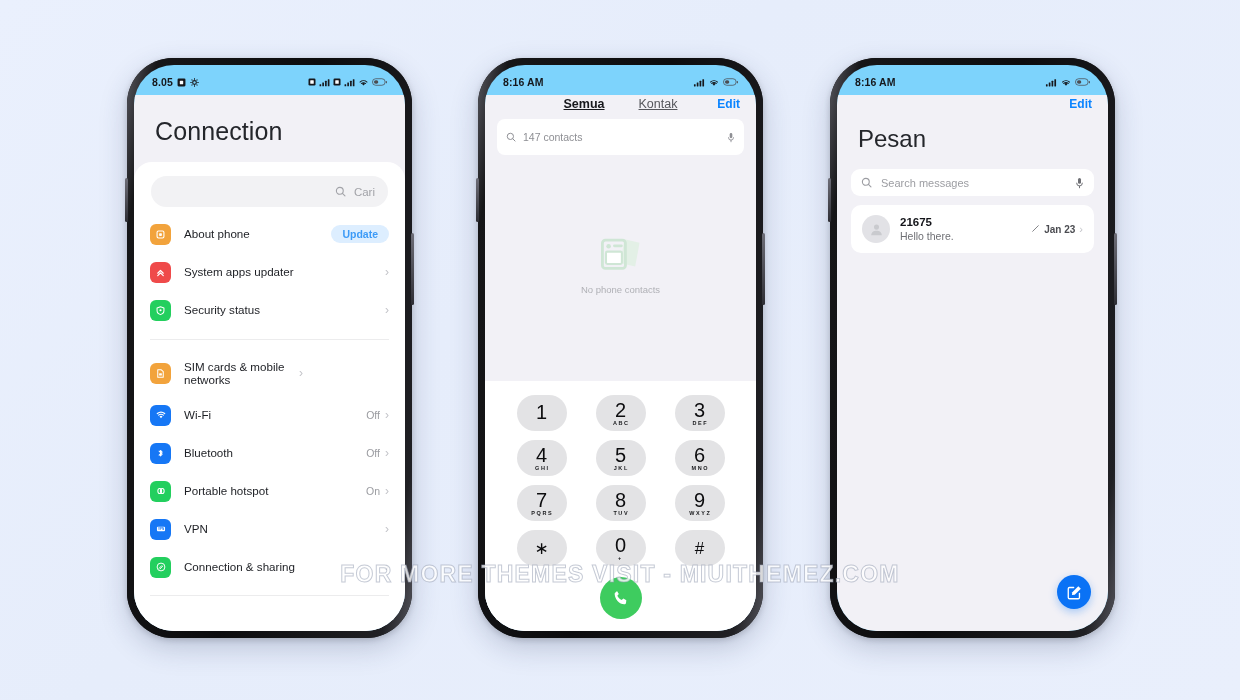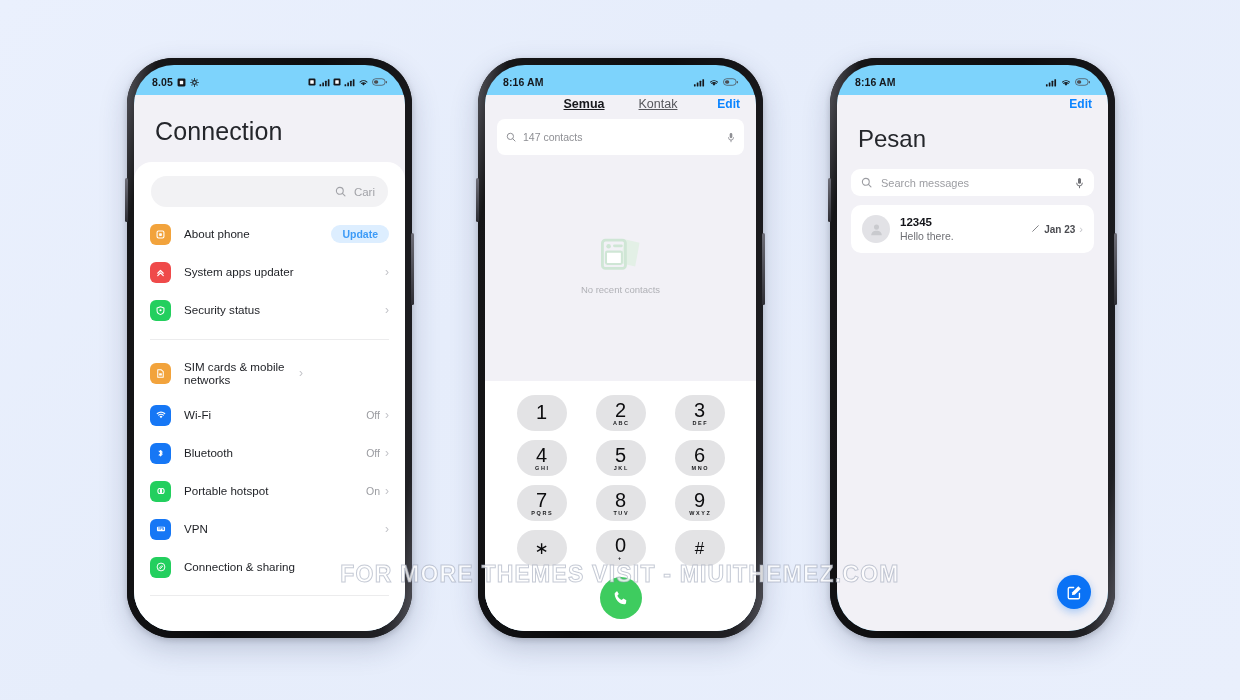--- a/index.html
+++ b/index.html
@@ -464,21 +464,21 @@
       </div>
 
       <div class="empty">
         <svg width="54" height="46" viewBox="0 0 60 52">
           <path d="M34 7 51 11 46 38 29 34Z" fill="#e3f0e6"></path>
           <rect x="9" y="8" width="26" height="32" rx="3.4" fill="none" stroke="#cfe6d5" stroke-width="3.2"></rect>
           <circle cx="16" cy="15" r="2.6" fill="#cfe6d5"></circle>
           <rect x="21" y="13" width="11" height="3" rx="1.5" fill="#cfe6d5"></rect>
           <rect x="13" y="21" width="18" height="14" rx="1.6" fill="#fff" stroke="#cfe6d5" stroke-width="2.4"></rect>
         </svg>
-        <span class="empty-label">No recent contacts</span>
+        <span class="empty-label">No phone contacts</span>
       </div>
 
       <div class="keypad-wrap">
         <div class="keypad">
           <div class="key">
               <span class="d">1</span>
               <span class="l"></span>
             </div>
           <div class="key">
               <span class="d">2</span>
@@ -584,21 +584,21 @@
       </div>
 
       <div class="thread">
         <span class="avatar">
           <svg width="17" height="17" viewBox="0 0 24 24">
               <circle cx="12" cy="8.6" r="3.6" fill="#c9cace"></circle>
               <path d="M4.6 20c0-4.1 3.3-6.2 7.4-6.2s7.4 2.1 7.4 6.2Z" fill="#c9cace"></path>
             </svg>
         </span>
         <div class="th-main">
-          <div class="th-name">12345</div>
+          <div class="th-name">21675</div>
           <div class="th-prev">Hello there.</div>
         </div>
         <div class="th-right">
           <svg width="9" height="9" viewBox="0 0 16 16">
               <line x1="3" y1="13" x2="13" y2="3" stroke="#55565b" stroke-width="1.3" stroke-linecap="round"></line>
             </svg>
           <span class="th-date">Jan 23</span>
           <span class="chev" style="font-size:11px">›</span>
         </div>
       </div>

